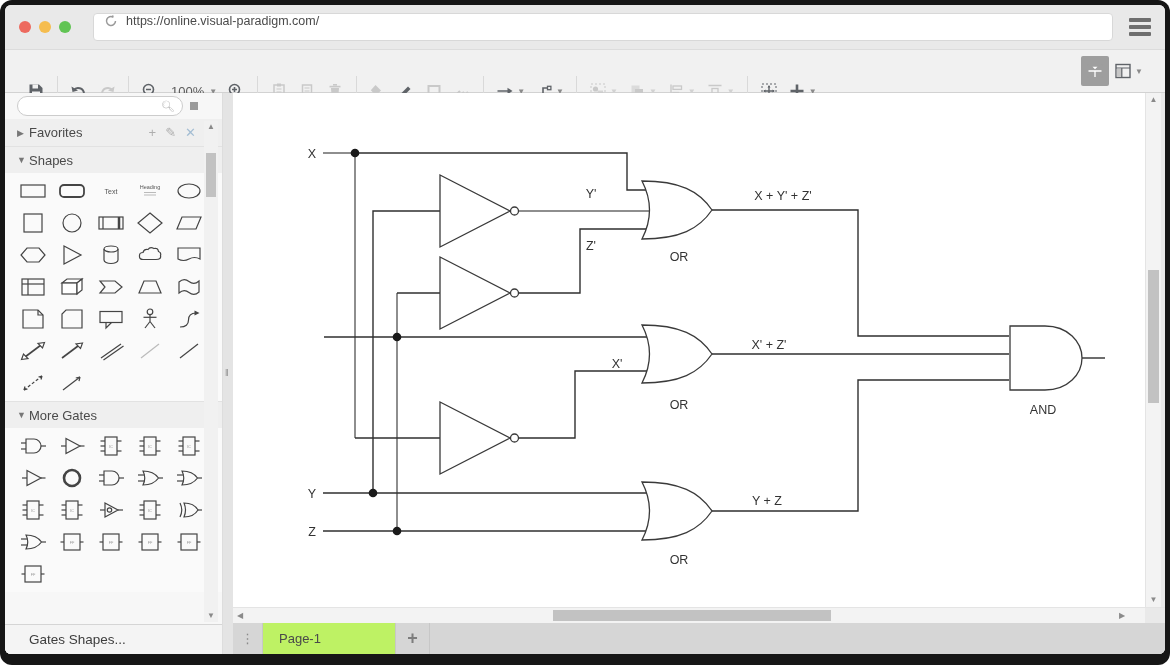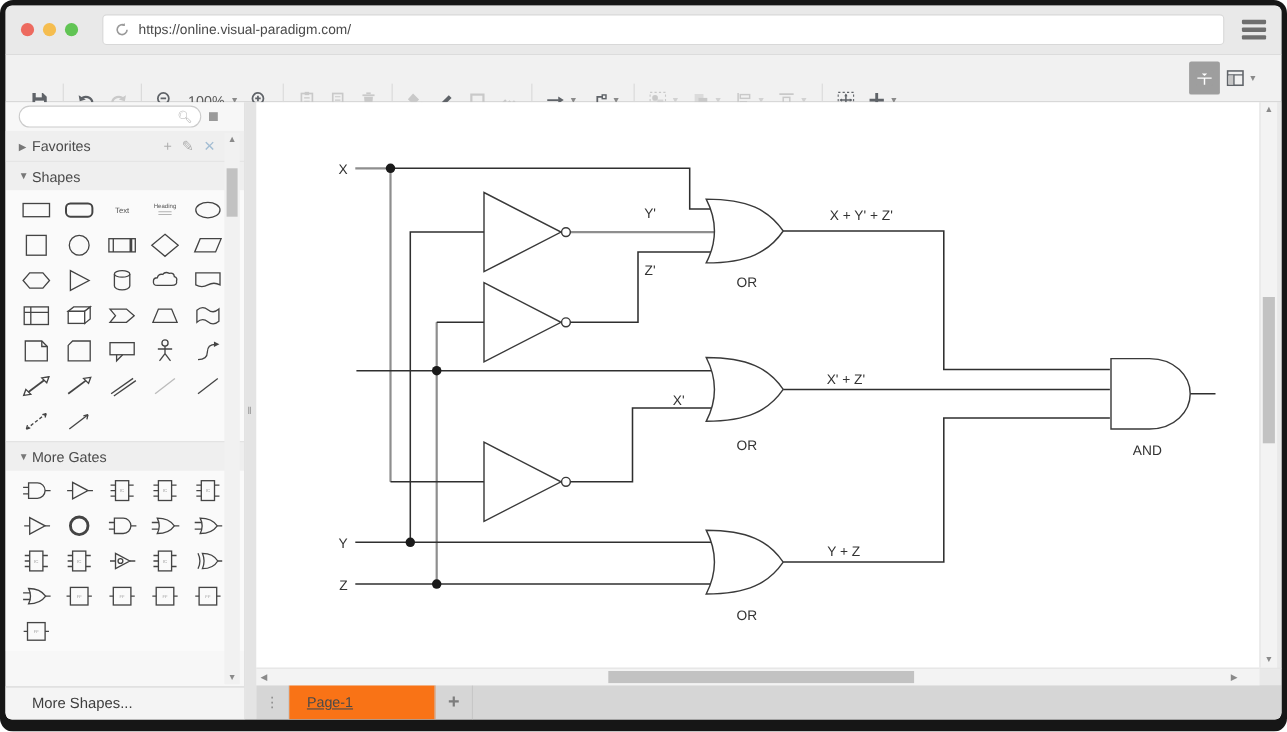--- a/index.html
+++ b/index.html
@@ -4,21 +4,21 @@
 <style>
   * { margin:0; padding:0; box-sizing:border-box; }
   html,body { width:1170px; height:665px; font-family:"Liberation Sans", sans-serif; background:#fff; }
   .frame { width:1170px; height:665px; background:#161616; border-radius:12px; padding:5px 5px 11px 5px; }
   .window { width:1160px; height:649px; background:#e9e9e9; border-radius:6px; overflow:hidden; display:flex; flex-direction:column; }
 
   
   .browser-bar { height:44px; background:#e9e9e9; display:flex; align-items:center; padding:0 14px; flex:0 0 auto; }
   .lights { display:flex; gap:8px; margin-right:22px; }
   .light { width:12px; height:12px; border-radius:50%; }
-  .url-bar { flex:1; height:28px; background:#fff; border:1px solid #d8d8d8; border-radius:4px; display:flex; align-items:center; padding:0 10px; margin-right:16px; }
+  .url-bar { flex:1; height:28px; background:#fff; border:1px solid #d8d8d8; border-radius:4px; display:flex; align-items:flex-start; padding:0 10px; margin-right:16px; }
   .url-text { font-size:12.5px; color:#4a4a4a; margin-left:8px; }
   .menu-icon { width:22px; display:flex; flex-direction:column; gap:3px; cursor:pointer; }
   .menu-icon span { display:block; height:4px; background:#6e6e6e; border-radius:1px; }
 
   
   .toolbar { height:44px; background:#f1f1f1; border-top:1px solid #dcdcdc; border-bottom:1px solid #d2d2d2; display:flex; align-items:center; padding:0 10px; flex:0 0 auto; }
   .tb-left { display:flex; flex:1;margin-top:40px; }
   .tb-right { display:flex; align-items:center; }
   .tb-group { display:flex; align-items:center; padding:0 7px; }
   .tb-group + .tb-group { border-left:1px solid #d9d9d9; }
@@ -68,21 +68,21 @@
   .canvas-right-gap { flex:1; background:#e9e9e9; }
   .hscroll { height:16px; background:#f3f3f3; position:relative; flex:0 0 auto; border-top:1px solid #e4e4e4; width:912px; }
   .hscroll .arr { position:absolute; top:0; width:14px; height:15px; color:#8a8a8a; font-size:8px; text-align:center; line-height:15px; }
   .h-thumb { position:absolute; top:2px; height:11px; left:320px; width:278px; background:#c2c2c2; }
   .hscroll-row { display:flex; }
   .hscroll-gap { flex:1; background:#e9e9e9; border-top:1px solid #e4e4e4; }
 
   
   .page-bar { height:31px; background:#d6d6d6; display:flex; align-items:stretch; flex:0 0 auto; }
   .page-handle { width:30px; display:flex; align-items:center; justify-content:center; color:#8a8a8a; font-size:13px; cursor:pointer; border-right:1px solid #c7c7c7; }
-  .page-tab { width:133px; background:#f97316; display:flex; align-items:center; padding-left:16px; font-size:13px; color:#4a4a4a; border-right:1px solid #c7c7c7; cursor:pointer;text-decoration:underline; }
+  .page-tab { width:133px; background:#bef264; display:flex; align-items:center; padding-left:16px; font-size:13px; color:#4a4a4a; border-right:1px solid #c7c7c7; cursor:pointer; }
   .page-add { width:34px; display:flex; align-items:center; justify-content:center; color:#7d7d7d; font-size:18px; font-weight:bold; cursor:pointer; border-right:1px solid #c7c7c7; }
 </style>
 </head>
 <body>
 
 <div class="frame">
   <div class="window">
 
     <div class="browser-bar">
       <div class="lights">
@@ -687,21 +687,21 @@
             </div>
         </div>
 
         <div class="side-scroll">
           <span class="arr" style="top:0;">▲</span>
           <span class="side-thumb"></span>
           <span class="arr" style="bottom:0;">▼</span>
         </div>
 
         <div class="more-bar">
-          <span>More Shapes...</span>
+          <span>Gates Shapes...</span>
         </div>
       </div>
 
       <div class="divider">
         <span class="grip">‖</span>
       </div>
 
       <div class="canvas-col">
         <div class="canvas-row">
           <div class="canvas">

